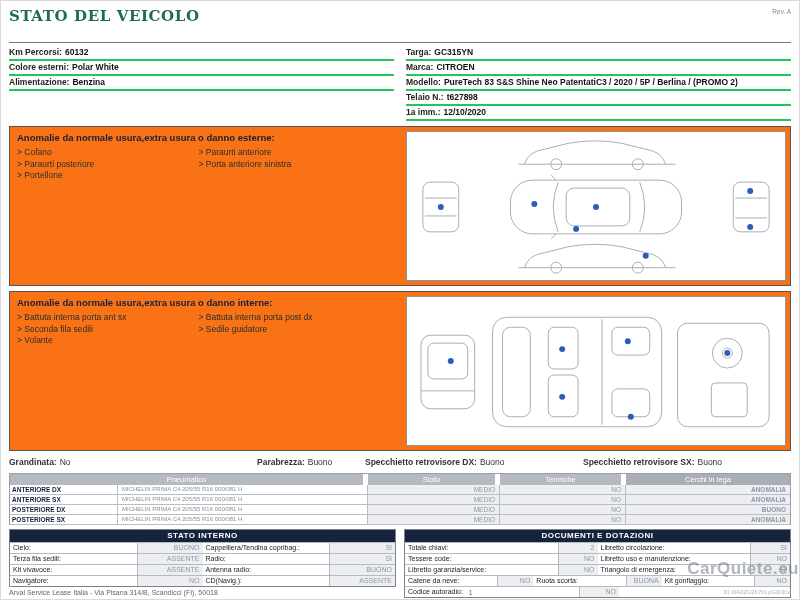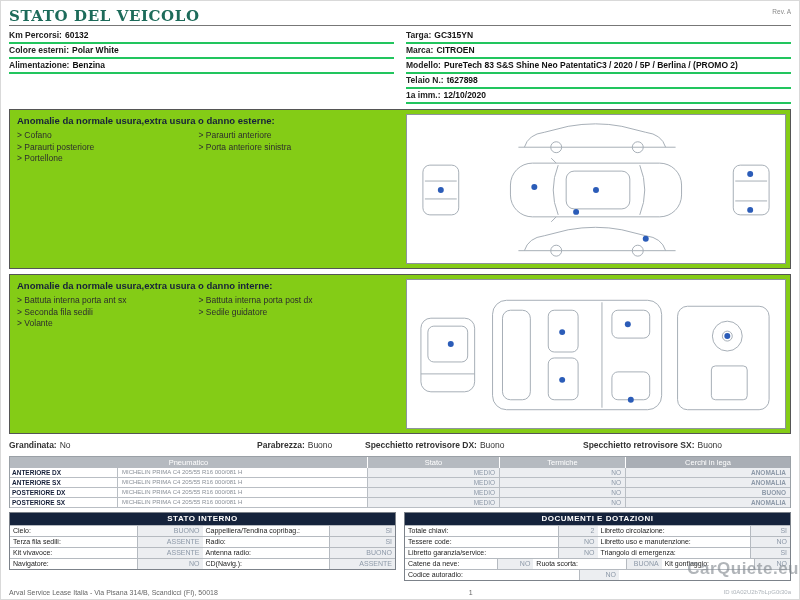--- a/index.html
+++ b/index.html
@@ -1,32 +1,32 @@
 <!DOCTYPE html>
 <html><head>
 <meta charset="utf-8">
 <style>
   html,body{margin:0;padding:0;}
   body{width:800px;height:600px;background:#ffffff;font-family:"Liberation Sans",sans-serif;color:#222;position:relative;overflow:hidden;}
   .page{position:absolute;inset:0;padding:6px 8px;box-sizing:border-box;border:1px solid #d9d9d9;background:#fff;}
 
   
-  .hdr{display:flex;justify-content:space-between;align-items:flex-start;border-bottom:1px solid #777;padding-bottom:0;}
+  .hdr{display:flex;justify-content:space-between;align-items:flex-start;border-bottom:1px solid #777;padding-bottom:17px;}
   .title{font-family:"DejaVu Serif","Liberation Serif",serif;font-size:15px;font-weight:bold;color:#1d6b5a;letter-spacing:.6px;}
   .rev{font-size:6.5px;color:#8a8a8a;margin-top:1px;}
 
   
   .info{display:flex;gap:12px;margin-top:3px;}
   .info-col{flex:1;min-width:0;}
   .frow{border-bottom:2px solid #22c55e;min-height:11px;padding:1px 0;font-size:8.5px;line-height:10.5px;}
   .frow .lab{font-weight:bold;}
   .frow .valv{font-weight:bold;margin-left:3px;color:#111;}
 
   
-  .sect{border:1px solid #555;margin-top:5px;height:160px;display:flex;box-sizing:border-box;background:#84cc16;}
+  .sect{border:1px solid #555;margin-top:5px;height:160px;display:flex;box-sizing:border-box;background:#f97316;}
   .sect-left{flex:1;padding:5px 7px;min-width:0;}
   .sect-title{font-size:9.5px;font-weight:bold;color:#16203a;}
   .cols{display:flex;margin-top:4px;}
   .col1{width:48%;}
   .col2{width:52%;}
   .item{font-size:8.5px;color:#2d2d2d;line-height:11.5px;white-space:nowrap;}
   .item::before{content:">\00a0";color:#2d2d2d;}
   .sect-right{width:388px;padding:4px;box-sizing:border-box;}
   .diagbox{border:1px solid #8d949c;height:100%;box-sizing:border-box;background:#fff;}
   .diagbox svg{width:100%;height:100%;display:block;}
@@ -34,21 +34,21 @@
   
   .summary{margin-top:6px;font-size:8.5px;color:#333;}
   .sumline{display:flex;line-height:11px;}
   .sum-item .lab{font-weight:bold;}
   .sum-item .valv{margin-left:3px;}
   .s1{flex:0 0 248px;} .s2{flex:0 0 108px;} .s3{flex:0 0 218px;} .s4{flex:1;}
 
   
   .tyres{margin-top:5px;border:1px solid #9aa0a6;border-bottom:none;}
   .t-head{display:flex;background:#b5bac0;color:#fff;font-size:7.5px;height:11px;line-height:11px;text-align:center;}
-  .t-head>div{border-right:1px solid #ffffff;box-sizing:border-box;}
+  .t-head>div{border-right:5px solid #ffffff;box-sizing:border-box;}
   .th-pneu{width:358px;} .th-stato{width:132px;} .th-term{width:126px;} .th-cerchi{flex:1;background:#a9aeb5;border-right:none!important;}
   .t-row{display:flex;height:9px;line-height:9px;border-bottom:1px solid #b9bec4;font-size:6.5px;}
   .t-row>div{border-right:1px solid #b9bec4;box-sizing:border-box;}
   .c-pos{width:108px;font-weight:bold;color:#16203a;padding-left:2px;}
   .c-spec{width:250px;color:#8a9098;font-size:6px;padding-left:4px;}
   .c-stato{width:132px;} .c-term{width:126px;} .c-cerchi{flex:1;font-weight:bold;border-right:none!important;}
   .cellval{text-align:right;padding-right:4px;color:#8d99a8;background:#eceef1;}
 
   
   .bottom{display:flex;gap:8px;margin-top:4px;align-items:flex-start;}

